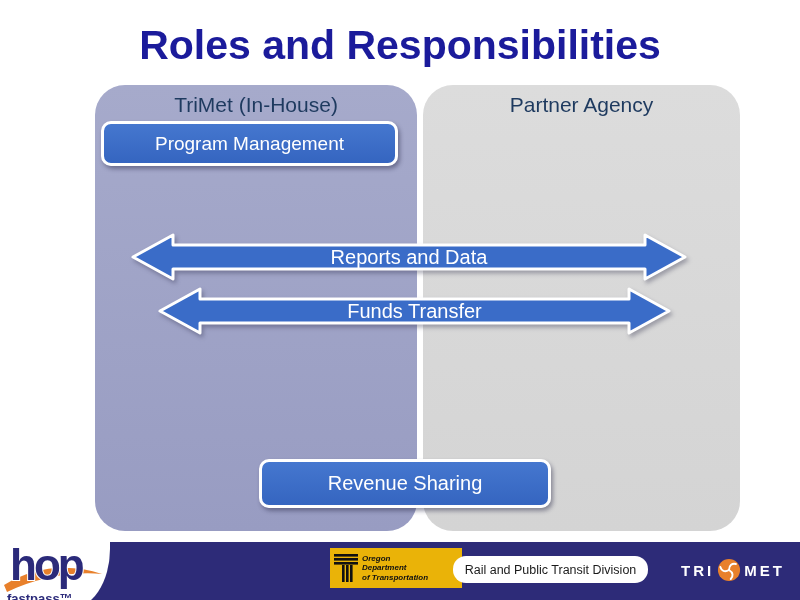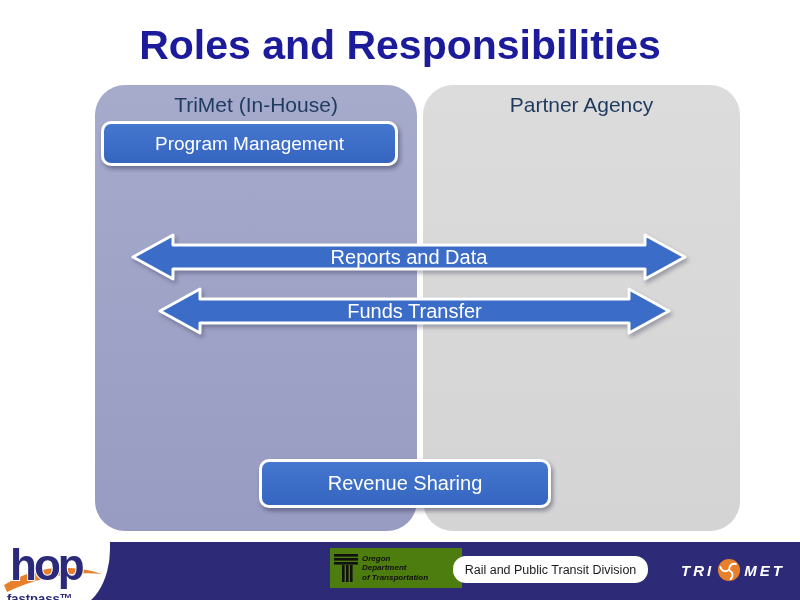--- a/index.html
+++ b/index.html
@@ -45,35 +45,35 @@
     position:absolute;top:0;left:0;width:100%;height:52px;line-height:52px;
     text-align:center;color:#ffffff;font-size:20px;
   }
   
   .footer-bar{left:0;top:542px;width:800px;height:58px;background:#2d2b78;}
   .hop-blob{
     left:0;top:524px;width:110px;height:76px;background:#ffffff;
     border-bottom-right-radius:40px 60px;z-index:5;margin-top:9px;
   }
   .odot-box{
-    left:330px;top:548px;width:132px;height:40px;background:#4d7c0f;
+    left:330px;top:548px;width:132px;height:40px;background:#eab308;
     display:flex;align-items:center;gap:3px;padding:2px 3px;box-sizing:border-box;
     z-index:6;
   }
   .odot-text{
     font-size:8px;font-weight:bold;font-style:italic;line-height:9.5px;color:#111111;
   }
   .division-box{
     left:453px;top:556px;width:195px;height:27px;background:#ffffff;
     display:flex;align-items:center;justify-content:center;z-index:6;border-radius:13px;
   }
   .division-box span{font-size:12.5px;color:#1a1a1a;}
   .trimet-logo{
     left:681px;top:556px;height:28px;display:flex;align-items:center;gap:3px;
-    z-index:6;color:#ffffff;font-weight:bold;font-size:15px;letter-spacing:3px;font-style:italic;
+    z-index:6;color:#ffffff;font-weight:bold;font-size:15px;letter-spacing:3px;
   }
 </style>
 </head>
 <body>
 
 <div class="slide">
 
   <div class="abs title">Roles and Responsibilities</div>
 
   <div class="abs panel panel-left">

